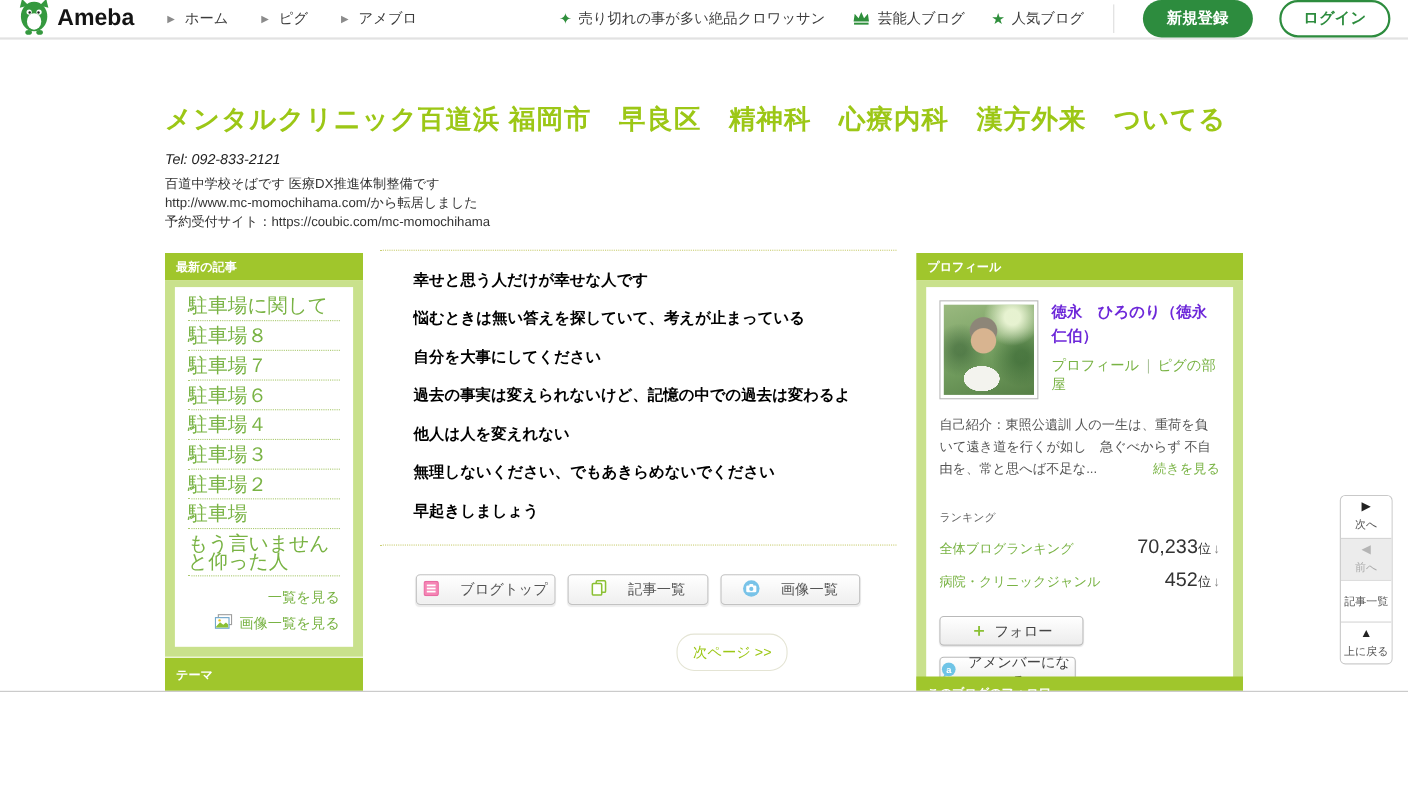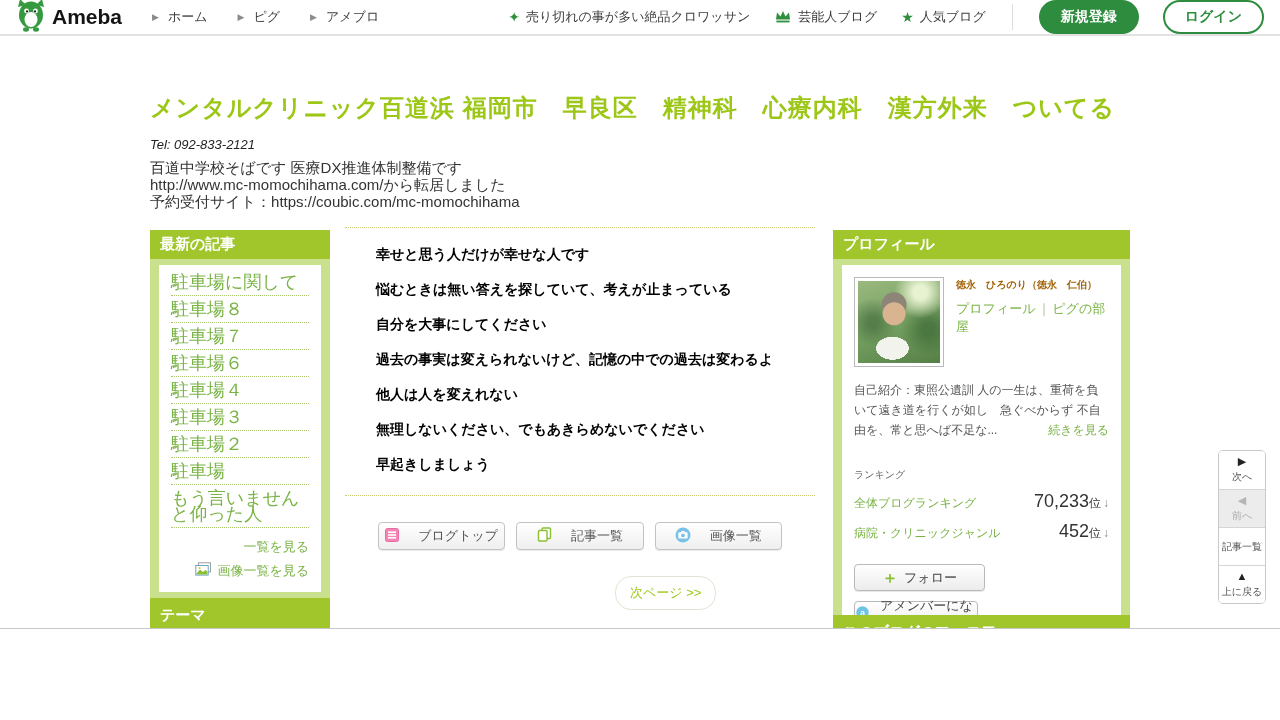--- a/index.html
+++ b/index.html
@@ -21,24 +21,24 @@
   .top-divider { width: 1px; height: 26px; background: #ddd; margin: 0 2px; }
   .btn-signup { background: #2d8c3e; color: #fff; font-size: 14px; font-weight: bold;
                 border: none; border-radius: 17px; padding: 8px 22px; cursor: pointer; }
   .btn-login { background: #fff; color: #2d8c3e; font-size: 14px; font-weight: bold;
                border: 2px solid #2d8c3e; border-radius: 17px; padding: 6px 20px; cursor: pointer; }
 
   
   .blog-head { position: absolute; left: 150px; top: 92px; width: 980px; }
   .blog-title { font-size: 24px; font-weight: bold; color: #9cc716; letter-spacing: 1px; margin-bottom: 13px; cursor: pointer; }
   .blog-tel { font-size: 13px; color: #222; margin-bottom: 7px; font-style: italic; }
-  .blog-desc { font-size: 15px; color: #333; line-height: 17px; }
-
-  
-  .module-header { background: #a0c62c; color: #fff; font-size: 15px; font-weight: bold; padding: 5px 10px; }
+  .blog-desc { font-size: 12px; color: #333; line-height: 17px; }
+
+  
+  .module-header { background: #a0c62c; color: #fff; font-size: 11px; font-weight: bold; padding: 5px 10px; }
   .module-header.tall { padding: 8px 10px; }
   .module-body { background: #c9e18c; padding: 6px 9px 9px; }
   .module-inner { background: #fff; }
 
   
   .col-left { position: absolute; left: 150px; top: 230px; width: 180px; }
   .articles-inner { padding: 4px 12px 12px; }
   .article-item { font-size: 18px; color: #79b344; line-height: 16px; padding: 5px 0;
                   border-bottom: 1px dotted #a9c86d; cursor: pointer; }
   .view-all { text-align: right; font-size: 13px; color: #79b344; padding-top: 10px; cursor: pointer; }
@@ -68,21 +68,21 @@
   .avatar-art { width: 82px; height: 82px;
     background:
       radial-gradient(circle at 44% 40%, #d8b490 11px, transparent 12px),
       radial-gradient(circle at 44% 29%, #8d8678 12px, transparent 13px),
       radial-gradient(ellipse 27px 19px at 42% 82%, #f3f3ee 60%, transparent 61%),
       radial-gradient(circle at 76% 14%, rgba(236,246,214,.95) 7px, transparent 26px),
       radial-gradient(circle at 18% 50%, rgba(38,80,40,.45) 5px, transparent 24px),
       radial-gradient(circle at 86% 58%, rgba(48,95,45,.55) 6px, transparent 27px),
       linear-gradient(160deg, #9ab97f, #6f9a5c 60%, #567f46); }
   .p-info { margin-left: 12px; flex: 1; min-width: 0; }
-  .p-name { font-size: 10px; font-weight: bold; color: #a16207; line-height: 1.55; cursor: pointer; }
+  .p-name { font-size: 14px; font-weight: bold; color: #6d28d9; line-height: 1.55; cursor: pointer; }
   .p-links { margin-top: 7px; font-size: 13px; }
   .p-links .plink { color: #79b344; cursor: pointer; }
   .p-links .sep { color: #9db88a; padding: 0 2px; }
   .p-bio { margin-top: 13px; font-size: 12px; color: #555; line-height: 20px; }
   .p-more { float: right; color: #79b344; cursor: pointer; }
   .rank-title { margin-top: 28px; font-size: 10px; color: #666; }
   .rank-row { display: flex; justify-content: space-between; align-items: baseline; margin-top: 9px; }
   .rank-link { font-size: 12px; color: #79b344; cursor: pointer; }
   .rank-right { white-space: nowrap; }
   .rank-val { font-size: 18px; color: #333; }

